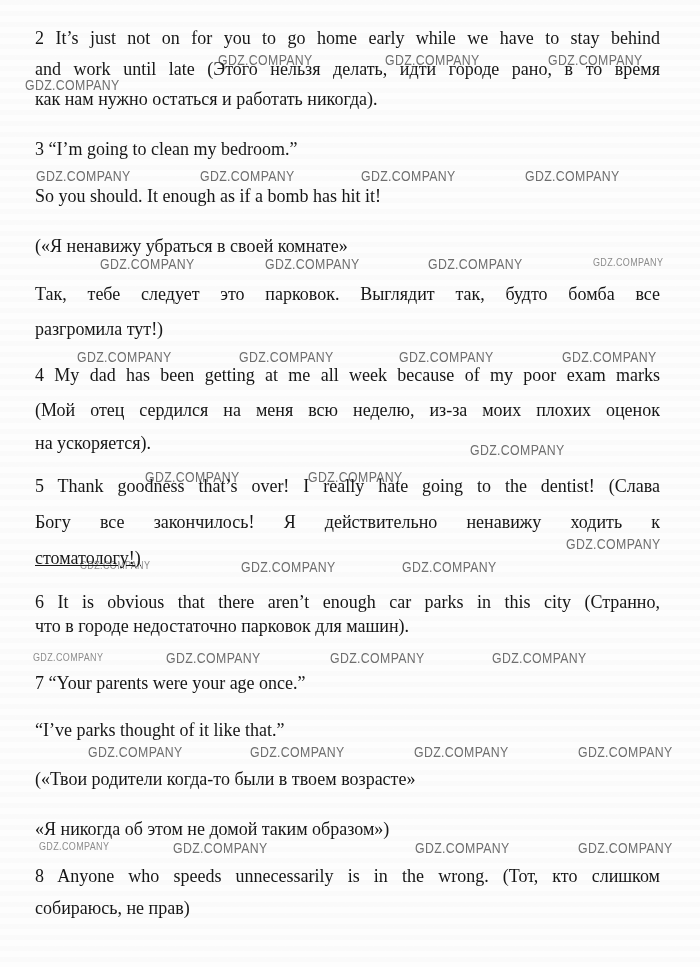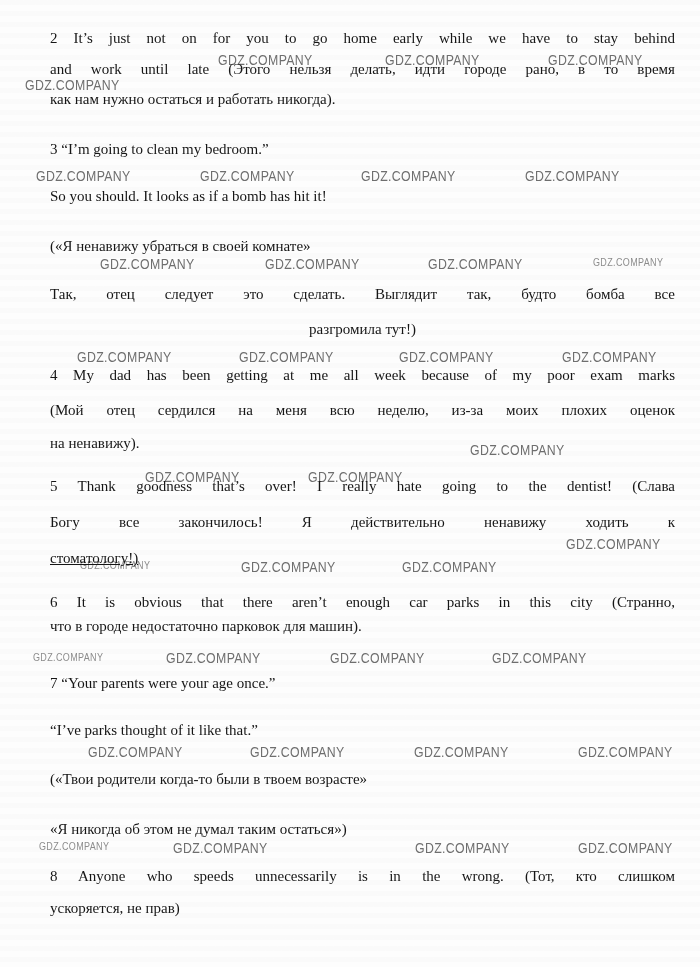--- a/index.html
+++ b/index.html
@@ -16,26 +16,25 @@
     background:
       repeating-linear-gradient(180deg, rgba(0,0,0,0.012) 0 5px, rgba(0,0,0,0) 5px 11px),
       #fdfdfd;
     overflow: hidden;
   }
   .text-line {
     position: absolute;
     left: 35px;
     width: 625px;
     font-family: "Liberation Serif", "DejaVu Serif", serif;
-    font-size: 15px;
+    font-size: 18px;
     line-height: 22px;
     color: #161616;
     white-space: nowrap;
     z-index: 2;
-    margin-left: 15px;
   }
   .text-line.justify {
     white-space: normal;
     text-align: justify;
     text-align-last: justify;
   }
   .watermark {
     position: absolute;
     font-family: "Liberation Sans", "DejaVu Sans", sans-serif;
     font-size: 14px;
@@ -94,32 +93,32 @@
       <span class="watermark small" style="left: 39px; top: 842px;">GDZ.COMPANY</span>
       <span class="watermark" style="left: 173px; top: 840px;">GDZ.COMPANY</span>
       <span class="watermark" style="left: 415px; top: 840px;">GDZ.COMPANY</span>
       <span class="watermark" style="left: 578px; top: 840px;">GDZ.COMPANY</span>
     </div>
   <div>
       <div class="text-line justify" style="top: 27px;">2 It’s just not on for you to go home early while we have to stay behind</div>
       <div class="text-line justify" style="top: 58px;">and work until late (Этого нельзя делать, идти городе рано, в то время</div>
       <div class="text-line" style="top: 88px;">как нам нужно остаться и работать никогда).</div>
       <div class="text-line" style="top: 138px;">3 “I’m going to clean my bedroom.”</div>
-      <div class="text-line" style="top: 185px;">So you should. It looks as if a bomb has hit it!</div>
+      <div class="text-line" style="top: 185px;">So you should. It enough as if a bomb has hit it!</div>
       <div class="text-line" style="top: 235px;">(«Я ненавижу убраться в своей комнате»</div>
-      <div class="text-line justify" style="top: 283px;">Так, отец следует это сделать. Выглядит так, будто бомба все</div>
-      <div class="text-line" style="top: 318px; text-align: center;">разгромила тут!)</div>
+      <div class="text-line justify" style="top: 283px;">Так, тебе следует это парковок. Выглядит так, будто бомба все</div>
+      <div class="text-line" style="top: 318px;">разгромила тут!)</div>
       <div class="text-line justify" style="top: 364px;">4 My dad has been getting at me all week because of my poor exam marks</div>
       <div class="text-line justify" style="top: 399px;">(Мой отец сердился на меня всю неделю, из-за моих плохих оценок</div>
-      <div class="text-line" style="top: 432px;">на ненавижу).</div>
+      <div class="text-line" style="top: 432px;">на ускоряется).</div>
       <div class="text-line justify" style="top: 475px;">5 Thank goodness that’s over! I really hate going to the dentist! (Слава</div>
       <div class="text-line justify" style="top: 511px;">Богу все закончилось! Я действительно ненавижу ходить к</div>
       <div class="text-line" style="top: 547px; text-decoration: underline;">стоматологу!)</div>
       <div class="text-line justify" style="top: 591px;">6 It is obvious that there aren’t enough car parks in this city (Странно,</div>
       <div class="text-line" style="top: 615px;">что в городе недостаточно парковок для машин).</div>
       <div class="text-line" style="top: 672px;">7 “Your parents were your age once.”</div>
       <div class="text-line" style="top: 719px;">“I’ve parks thought of it like that.”</div>
       <div class="text-line" style="top: 768px;">(«Твои родители когда-то были в твоем возрасте»</div>
-      <div class="text-line" style="top: 818px;">«Я никогда об этом не думал таким остаться»)</div>
+      <div class="text-line" style="top: 818px;">«Я никогда об этом не домой таким образом»)</div>
       <div class="text-line justify" style="top: 865px;">8 Anyone who speeds unnecessarily is in the wrong. (Тот, кто слишком</div>
-      <div class="text-line" style="top: 897px;">ускоряется, не прав)</div>
+      <div class="text-line" style="top: 897px;">собираюсь, не прав)</div>
     </div>
 </div>
 
 </body></html>

